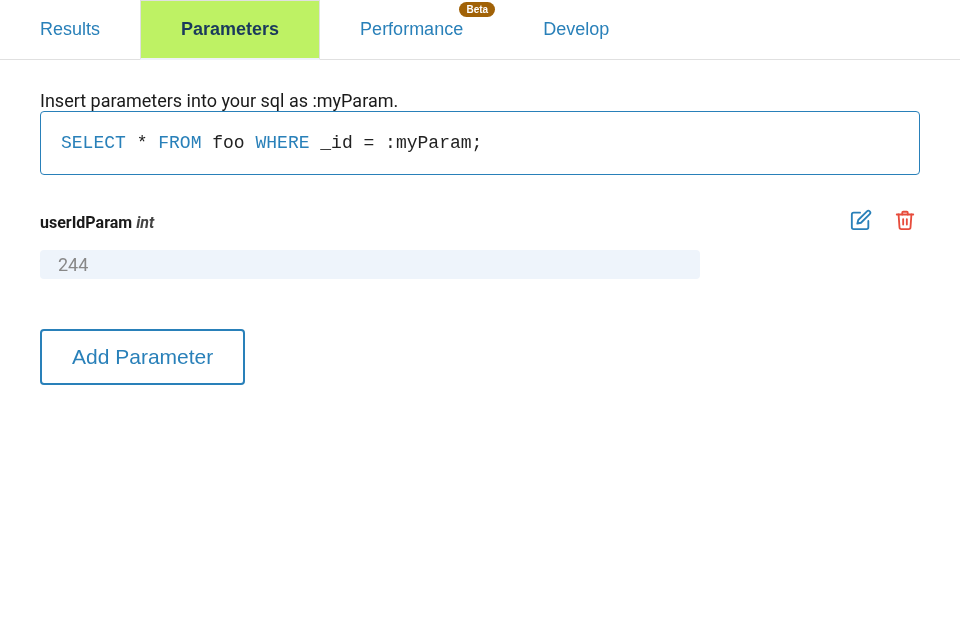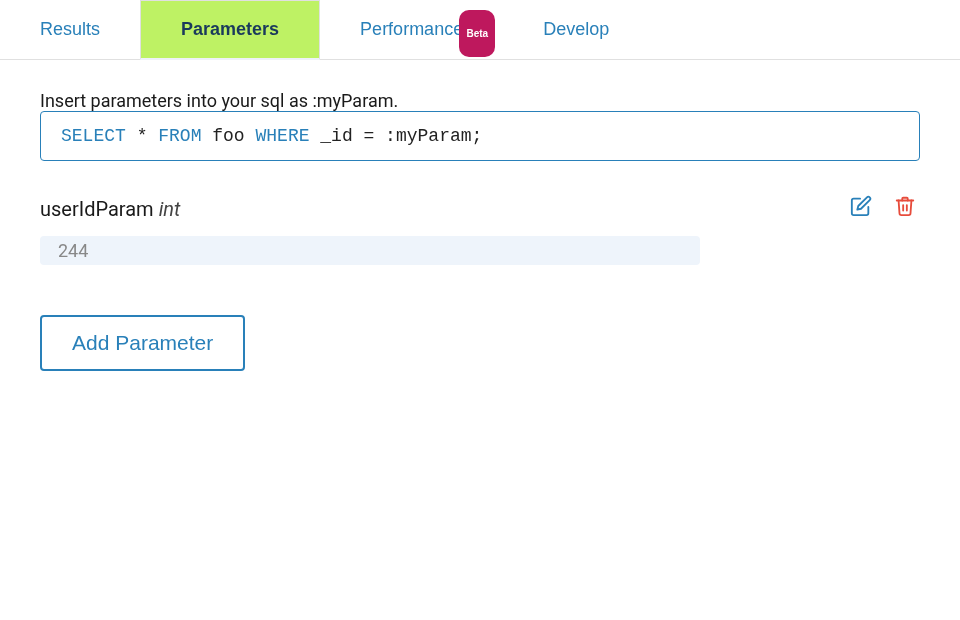--- a/index.html
+++ b/index.html
@@ -43,45 +43,45 @@
       border-bottom: 2px solid #eef2f8;
       margin-bottom: -1px;
     }
 
     .tab.performance-tab {
       position: relative;
     }
 
     .beta-badge {
       position: absolute;
-      top: 10px;
+      top: 2px;
       right: 8px;
-      background: #be185d;
+      background: #a16207;
       color: white;
       font-size: 10px;
       font-weight: 700;
-      padding: 18px 7px;
+      padding: 2px 7px;
       border-radius: 10px;
     }
 
     
     .content {
       padding: 30px 40px;
     }
 
     .description {
       font-size: 18px;
       color: #1a1a1a;
     }
 
     
     .code-block {
       border: 1.5px solid #2980b9;
       border-radius: 4px;
-      padding: 14px 20px;
+      padding: 21px 20px;
       margin-bottom: 30px;
       font-family: 'Courier New', Courier, monospace;
       font-size: 18px;
       background: #ffffff;
     }
 
     .kw-select { color: #2980b9; font-weight: 500; }
     .kw-from { color: #2980b9; font-weight: 500; }
     .kw-where { color: #2980b9; font-weight: 500; }
     .kw-plain { color: #222222; }
@@ -92,23 +92,23 @@
     }
 
     .param-header {
       display: flex;
       align-items: center;
       justify-content: space-between;
       margin-bottom: 10px;
     }
 
     .param-name {
-      font-size: 20px;
+      font-size: 16px;
       color: #1a1a1a;
-      font-weight: 400;
+      font-weight: 700;
     }
 
     .param-name em {
       font-style: italic;
       color: #444;
     }
 
     .param-actions {
       display: flex;
       gap: 14px;

